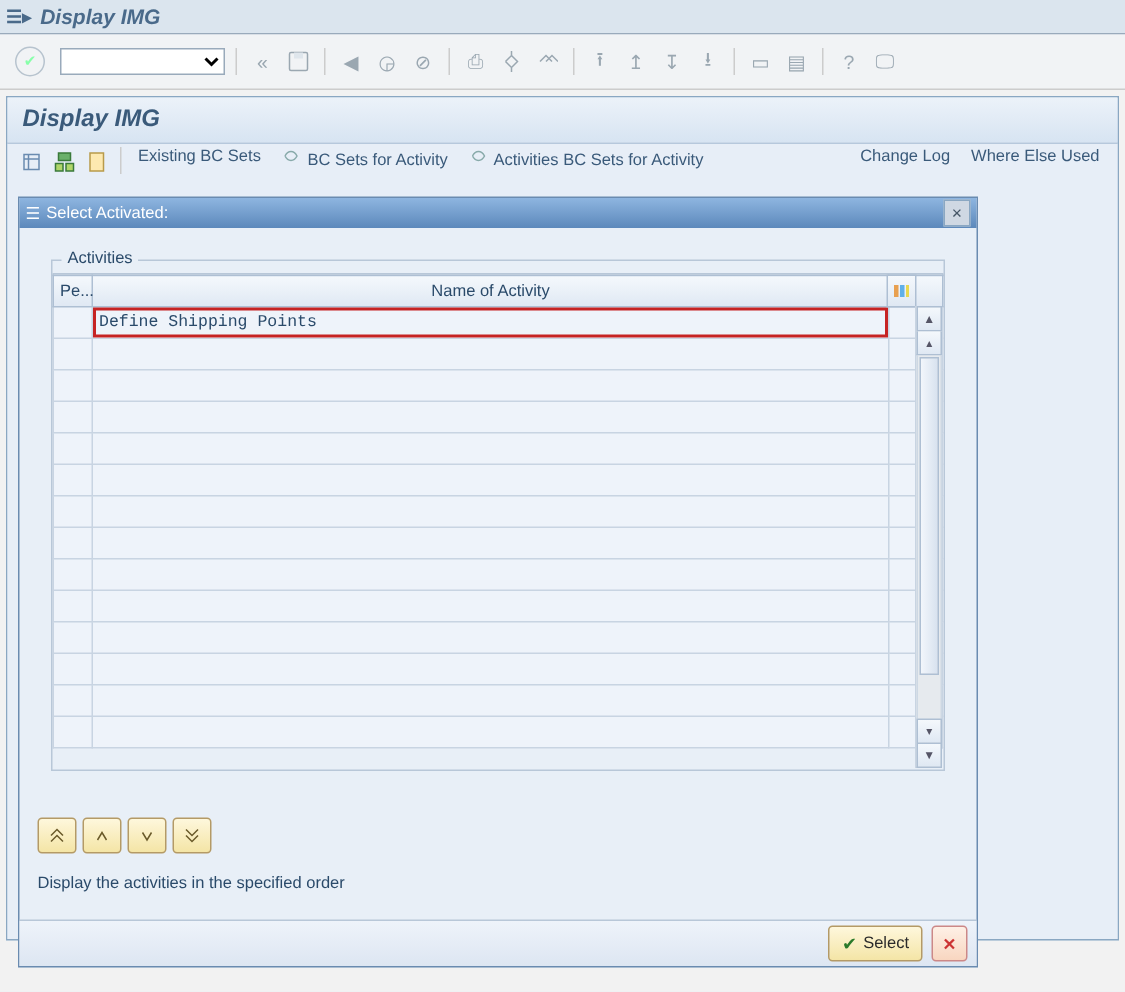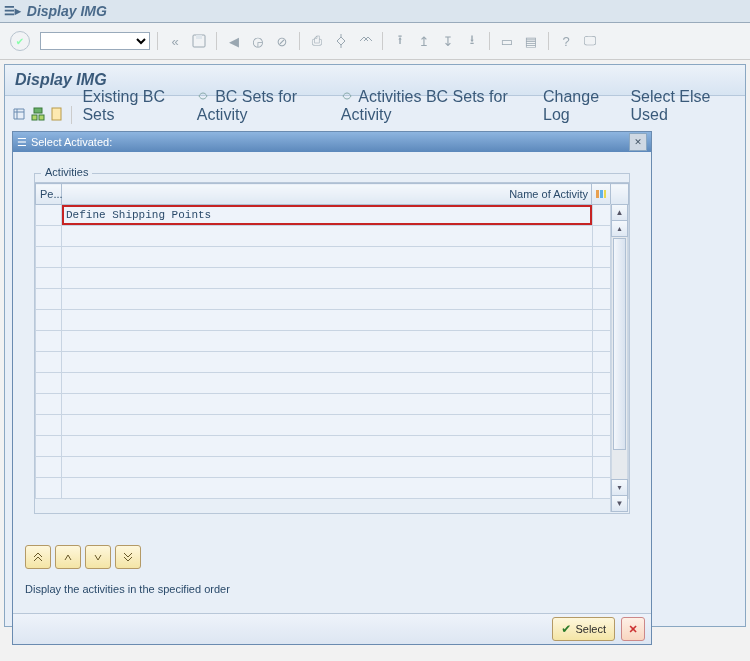--- a/index.html
+++ b/index.html
@@ -5,34 +5,34 @@
 html,body{margin:0;padding:0;font-family:Arial,Helvetica,sans-serif;font-size:11px;background:#f2f2f2;color:#333;width:750px;height:661px;overflow:hidden}
 .titlebar{display:flex;align-items:center;background:#dbe5ee;height:22px;border-bottom:1px solid #9ab;padding:0 4px;font-style:italic;color:#4a6a8a;font-size:14px;font-weight:bold}
 .titlebar .tb-icon{margin-right:6px;font-style:normal;font-size:12px;color:#4a6a8a}
 .toolbar1{background:#f1f3f5;height:30px;display:flex;align-items:center;gap:4px;padding:3px 10px;border-bottom:1px solid #ccc}
 .tb-btn{width:20px;height:20px;display:flex;align-items:center;justify-content:center;color:#9aa7b1;font-size:13px}
 .tb-sep{width:1px;height:18px;background:#ccc;margin:0 3px}
 .check-circle{width:18px;height:18px;border-radius:50%;border:1px solid #b7c3ce;display:flex;align-items:center;justify-content:center;color:#8fa;font-size:10px;margin-right:6px}
 .dropdown{width:110px;height:18px;border:1px solid #9ab;background:#fff}
 .panel{margin:4px 4px 0 4px;border:1px solid #8aa7c2;background:#e7eef7}
 .panel-head{background:linear-gradient(#ecf2f9,#d7e4f2);padding:6px 10px;font-style:italic;font-weight:bold;color:#3a5a7a;font-size:16px;border-bottom:1px solid #b6c8dc}
-.panel-toolbar{display:flex;align-items:flex-end;gap:2px;background:#e7eef7;height:26px;padding:2px 6px;font-size:16px;color:#3a5a7a}
+.panel-toolbar{display:flex;align-items:flex-start;gap:2px;background:#e7eef7;height:26px;padding:2px 6px;font-size:11px;color:#3a5a7a}
 .pt-icon{width:20px;height:20px;display:flex;align-items:center;justify-content:center}
 .pt-link{color:#3a5a7a;padding:0 6px}
 .pt-link svg{margin-right:2px}
 .main-area{background:#e7eef7;height:500px;position:relative}
 .dialog{position:absolute;left:7px;top:5px;width:638px;border:1px solid #6a8bb0;background:#e8eff7}
 .dlg-title{background:linear-gradient(#8eb5e0,#5c88bb);color:#fff;height:20px;display:flex;align-items:center;padding:0 4px;font-size:11px}
 .dlg-title .dt-icon{margin-right:4px;font-size:11px}
 .dlg-title .dt-close{margin-left:auto;width:16px;height:16px;background:#cfd8e3;border:1px solid #8aa7c2;color:#456;display:flex;align-items:center;justify-content:center;font-size:9px}
 .group-frame{margin:21px;border:1px solid #b8c7d8}
 .group-head{position:relative;top:-8px;left:6px;background:#e8eff7;display:inline-block;padding:0 4px;color:#2a4a6a;font-size:11px}
 .table-wrap{margin:-4px 0 0 0;height:330px;position:relative;border-top:1px solid #b8c7d8}
 .grid{width:100%;border-collapse:collapse;table-layout:fixed}
-.grid th{background:linear-gradient(#f4f8fc,#dfe8f3);border:1px solid #aebfd3;font-weight:normal;text-align:right;padding:2px 4px;height:16px;color:#2a4a6a;font-size:11px}
+.grid th{background:linear-gradient(#f4f8fc,#dfe8f3);border:1px solid #aebfd3;font-weight:normal;text-align:center;padding:2px 4px;height:16px;color:#2a4a6a;font-size:11px}
 .grid td{border:1px solid #c8d4e2;padding:2px 4px;height:16px;background:#eef3fa;font-family:Liberation Mono, monospace;font-size:11px;color:#2a4a6a}
 .col-pe{width:26px}
 .row-hl td:nth-child(2){position:relative}
 .hl-box{position:absolute;left:0;top:0;right:0;bottom:0;border:2px solid #c62323;pointer-events:none}
 .scroll-col{position:absolute;right:1px;top:21px;width:17px;bottom:1px;border-left:1px solid #c8d4e2;background:#e6eaee;display:flex;flex-direction:column}
 .scroll-col .sb-btn{height:15px;background:linear-gradient(#f4f8fc,#dfe8f3);border:1px solid #aebfd3;display:flex;align-items:center;justify-content:center;color:#556;font-size:8px}
 .scroll-col .sb-track{flex:1;background:#e6eaee;border-left:1px solid #cdd8e4;border-right:1px solid #cdd8e4}
 .scroll-col .sb-thumb{height:210px;margin:1px;background:linear-gradient(90deg,#f2f6fb,#d8e2ef);border:1px solid #aebfd3}
 .cfg-cell{position:absolute;right:18px;top:0;width:18px;height:20px;border:1px solid #aebfd3;background:linear-gradient(#f4f8fc,#dfe8f3);display:flex;align-items:center;justify-content:center}
 .dlg-body-lower{padding:10px 12px}
@@ -123,21 +123,21 @@
       <span>BC Sets for Activity</span>
     </span>
     <span class="pt-link">
       <svg width="12" height="12" style="display:inline">
           <path d="M2 6c2-4 6-4 8 0c-2 4-6 4-8 0" fill="none" stroke="#8aa"></path>
         </svg>
       <span>Activities BC Sets for Activity</span>
     </span>
     <span style="flex:1"></span>
     <span class="pt-link">Change Log</span>
-    <span class="pt-link">Select Else Used</span>
+    <span class="pt-link">Where Else Used</span>
   </div>
 
   <div class="main-area">
     <div class="dialog">
       <div class="dlg-title">
         <span class="dt-icon">☰</span>
         <span>Select Activated:</span>
         <span class="dt-close">✕</span>
       </div>
 

